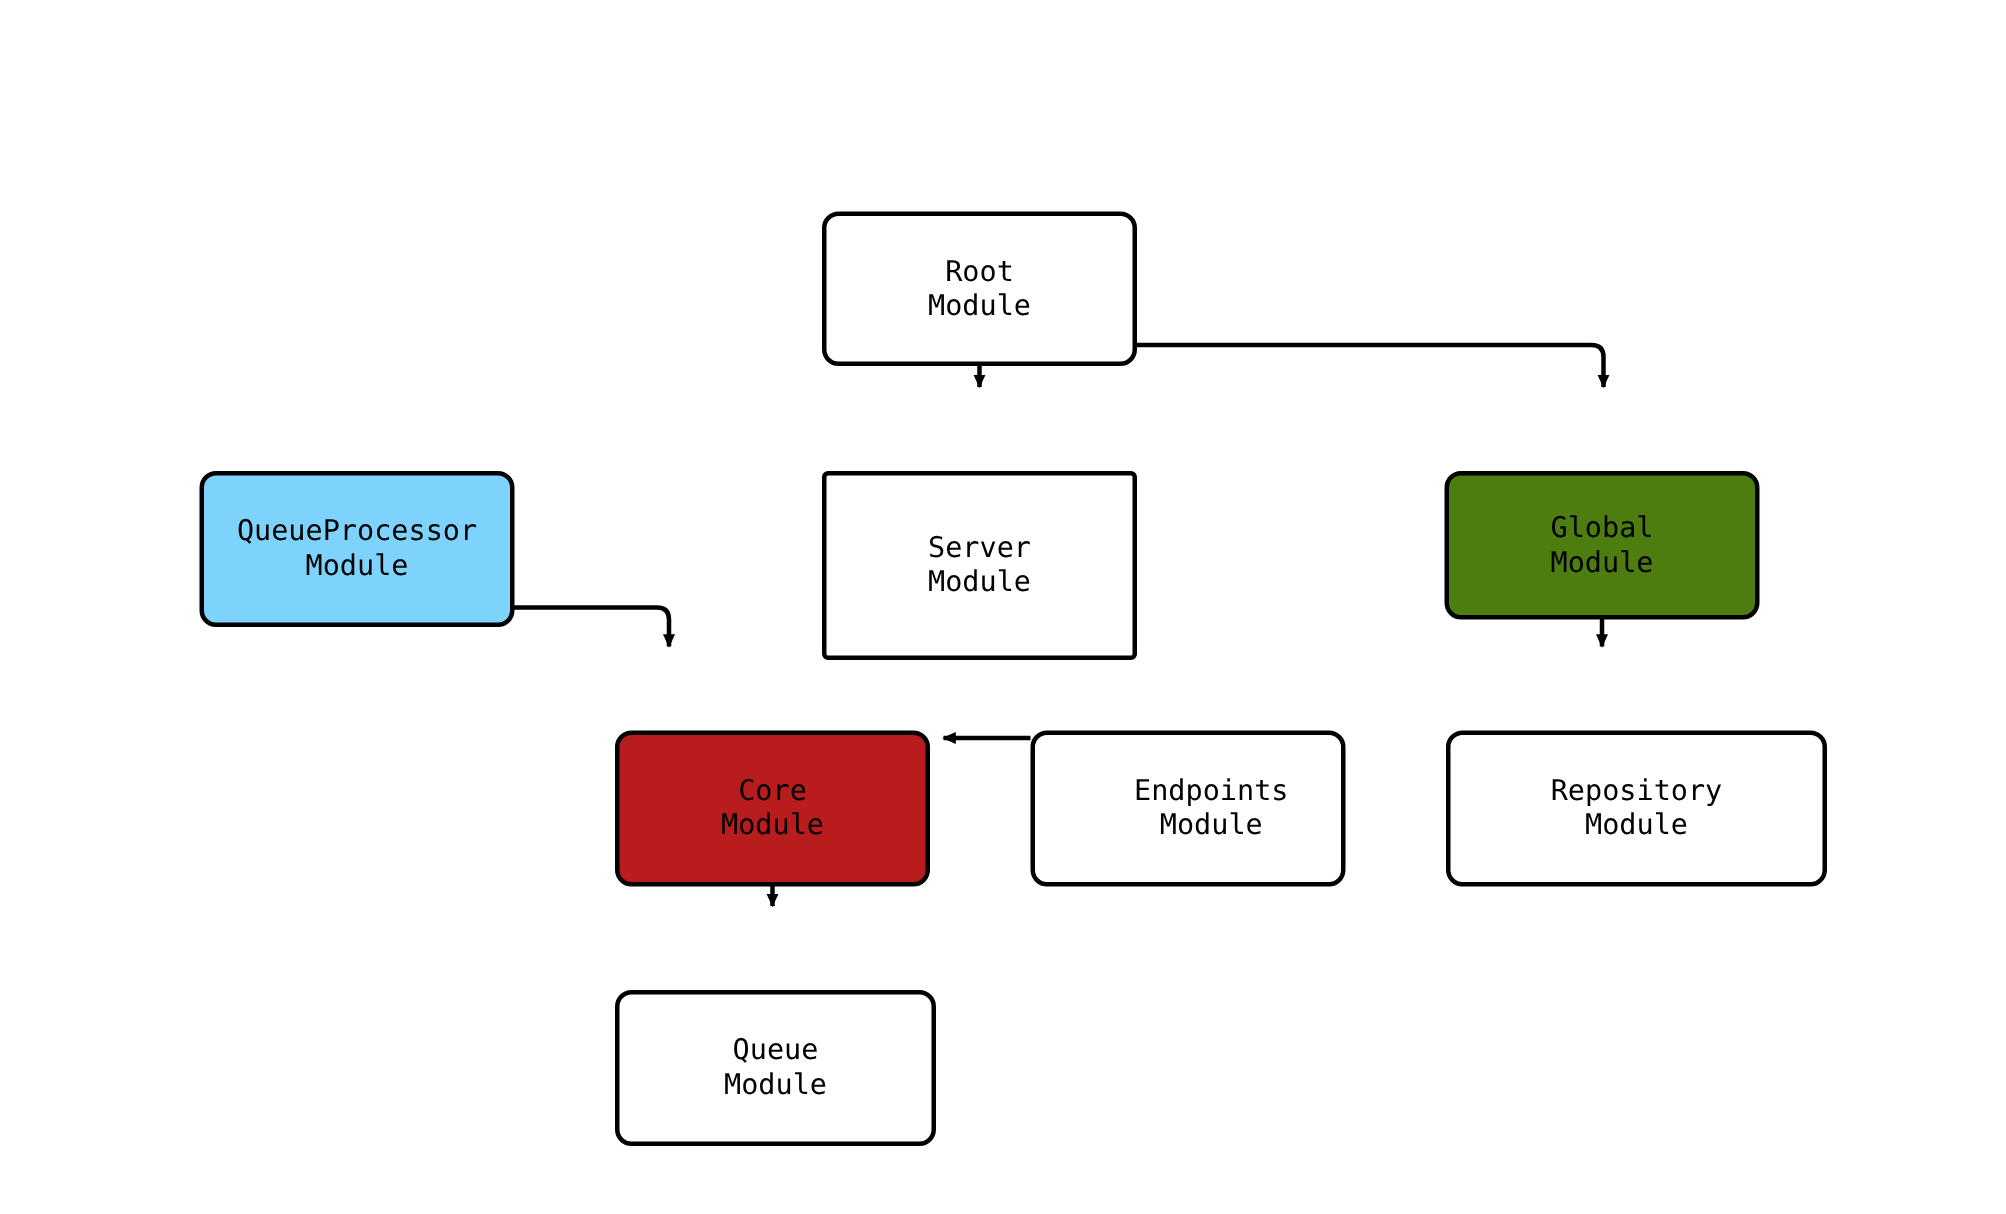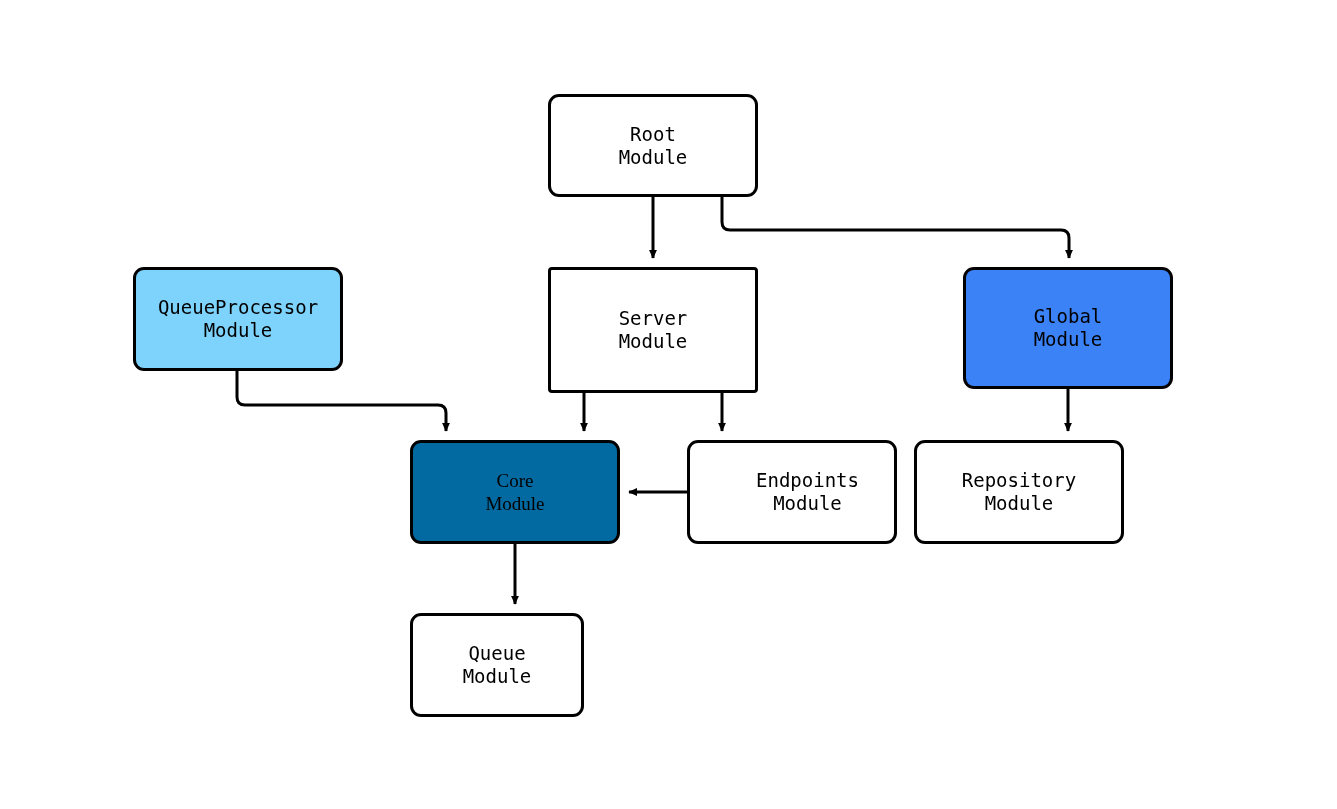--- a/index.html
+++ b/index.html
@@ -29,20 +29,21 @@
     box-sizing: border-box;
     background: #ffffff;
     border: 3px solid #000000;
     border-radius: 11px;
     display: flex;
     flex-direction: column;
     align-items: center;
     justify-content: center;
     text-align: left;
     z-index: 2;
+    margin-top: 47px;
   }
   .node-line {
     font-size: 19px;
     line-height: 23px;
     color: #000000;
     letter-spacing: 0px;
     white-space: pre;
   }
 </style>
 </head>
@@ -74,35 +75,35 @@
         <div class="node-line">Module</div>
       </div>
       <div class="node" style="left: 133px; top: 267px; width: 210px; height: 104px; border-color: rgb(0, 0, 0); background: #7dd3fc; border-width: 3px; border-radius: 11px;">
         <div class="node-line">QueueProcessor</div>
         <div class="node-line">Module</div>
       </div>
       <div class="node" style="left: 548px; top: 267px; width: 210px; height: 126px; border-color: rgb(0, 0, 0); background: rgb(255, 255, 255); border-width: 3px; border-radius: 4px;">
         <div class="node-line">Server</div>
         <div class="node-line">Module</div>
       </div>
-      <div class="node" style="left: 963px; top: 267px; width: 210px; height: 122px; border-color: rgb(0, 0, 0); background: #3b82f6; border-width: 3px; border-radius: 11px;">
+      <div class="node" style="left: 963px; top: 267px; width: 210px; height: 99px; border-color: rgb(0, 0, 0); background: #4d7c0f; border-width: 3px; border-radius: 11px;">
         <div class="node-line">Global</div>
         <div class="node-line">Module</div>
       </div>
-      <div class="node" style="left: 410px; top: 440px; width: 210px; height: 104px; border-color: rgb(0, 0, 0); background: #0369a1; border-width: 3px; border-radius: 11px; font-family: Liberation Serif, serif;">
+      <div class="node" style="left: 410px; top: 440px; width: 210px; height: 104px; border-color: rgb(0, 0, 0); background: #b91c1c; border-width: 3px; border-radius: 11px;">
         <div class="node-line">Core</div>
         <div class="node-line">Module</div>
       </div>
       <div class="node" style="left: 687px; top: 440px; width: 210px; height: 104px; border-color: rgb(0, 0, 0); background: rgb(255, 255, 255); border-width: 3px; border-radius: 11px; padding-left: 31px;">
         <div class="node-line">Endpoints</div>
         <div class="node-line">Module</div>
       </div>
-      <div class="node" style="left: 914px; top: 440px; width: 210px; height: 104px; border-color: rgb(0, 0, 0); background: rgb(255, 255, 255); border-width: 3px; border-radius: 11px;">
+      <div class="node" style="left: 964px; top: 440px; width: 254px; height: 104px; border-color: rgb(0, 0, 0); background: rgb(255, 255, 255); border-width: 3px; border-radius: 11px;">
         <div class="node-line">Repository</div>
         <div class="node-line">Module</div>
       </div>
-      <div class="node" style="left: 410px; top: 613px; width: 174px; height: 104px; border-color: rgb(0, 0, 0); background: rgb(255, 255, 255); border-width: 3px; border-radius: 11px;">
+      <div class="node" style="left: 410px; top: 613px; width: 214px; height: 104px; border-color: rgb(0, 0, 0); background: rgb(255, 255, 255); border-width: 3px; border-radius: 11px;">
         <div class="node-line">Queue</div>
         <div class="node-line">Module</div>
       </div>
     </div>
 
 </div>
 
 </body></html>

